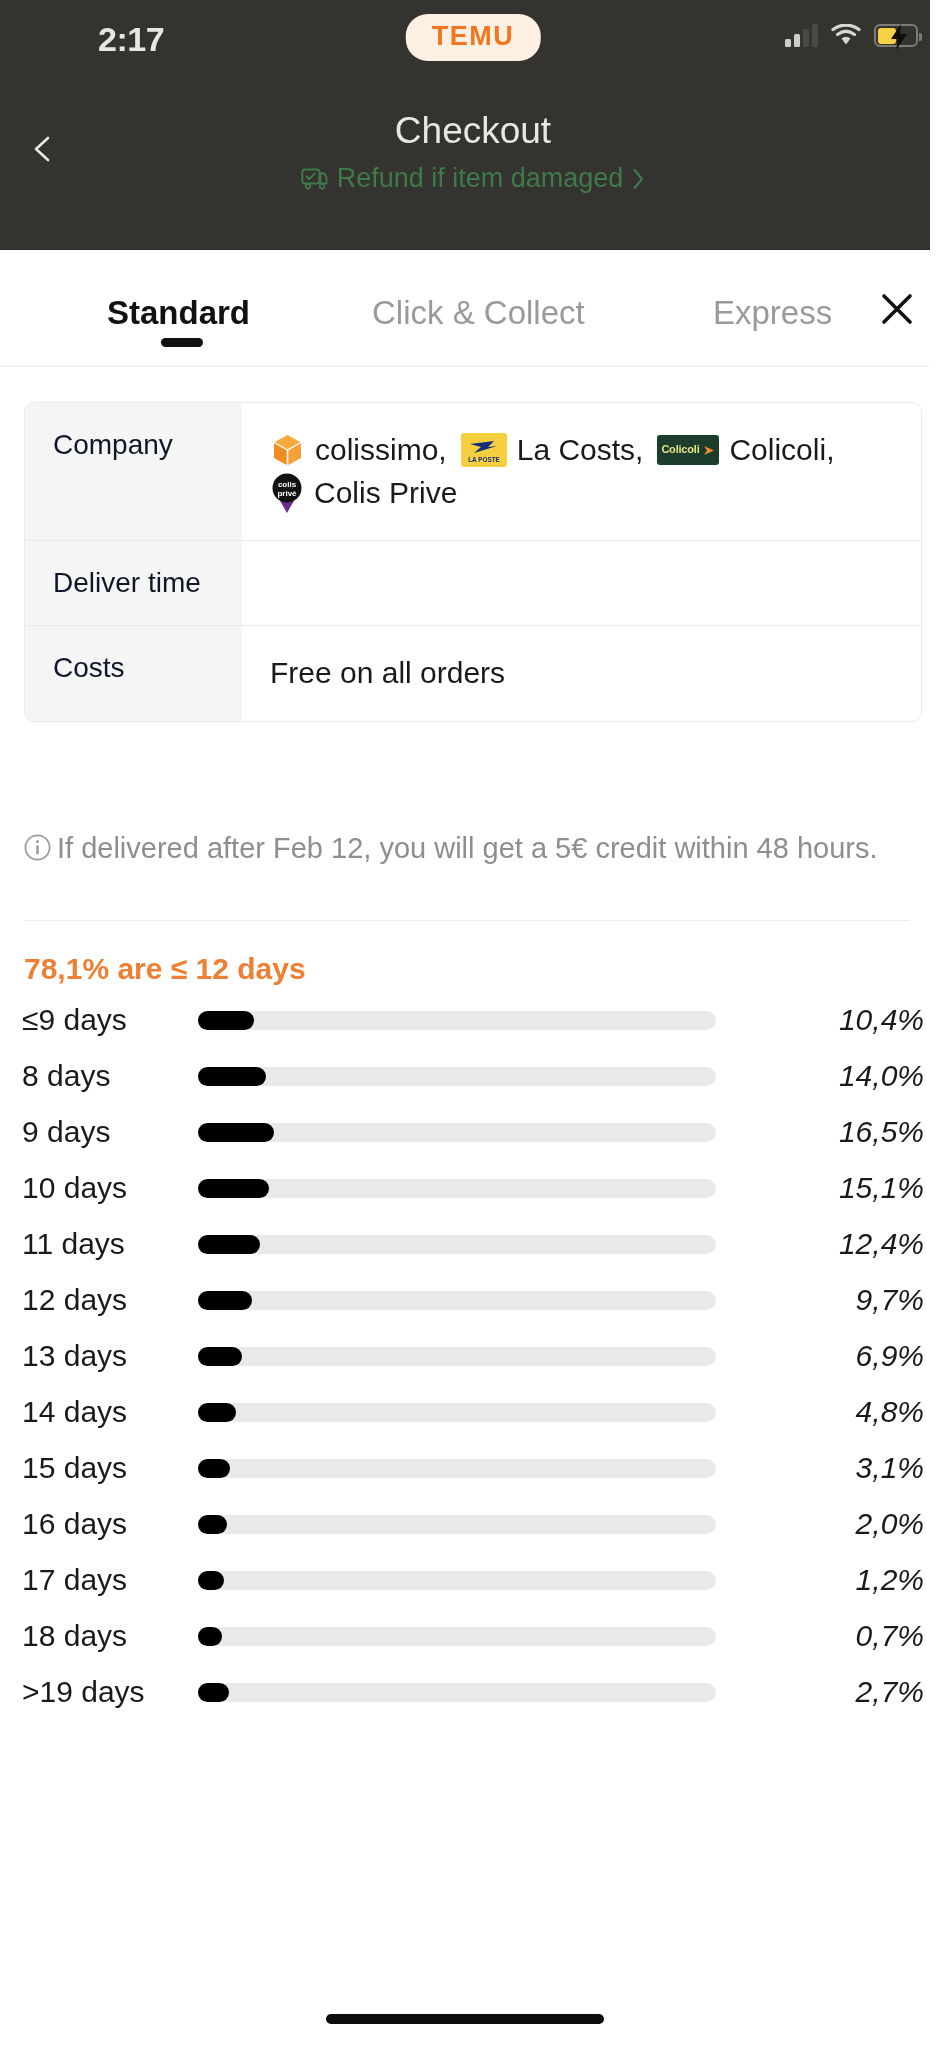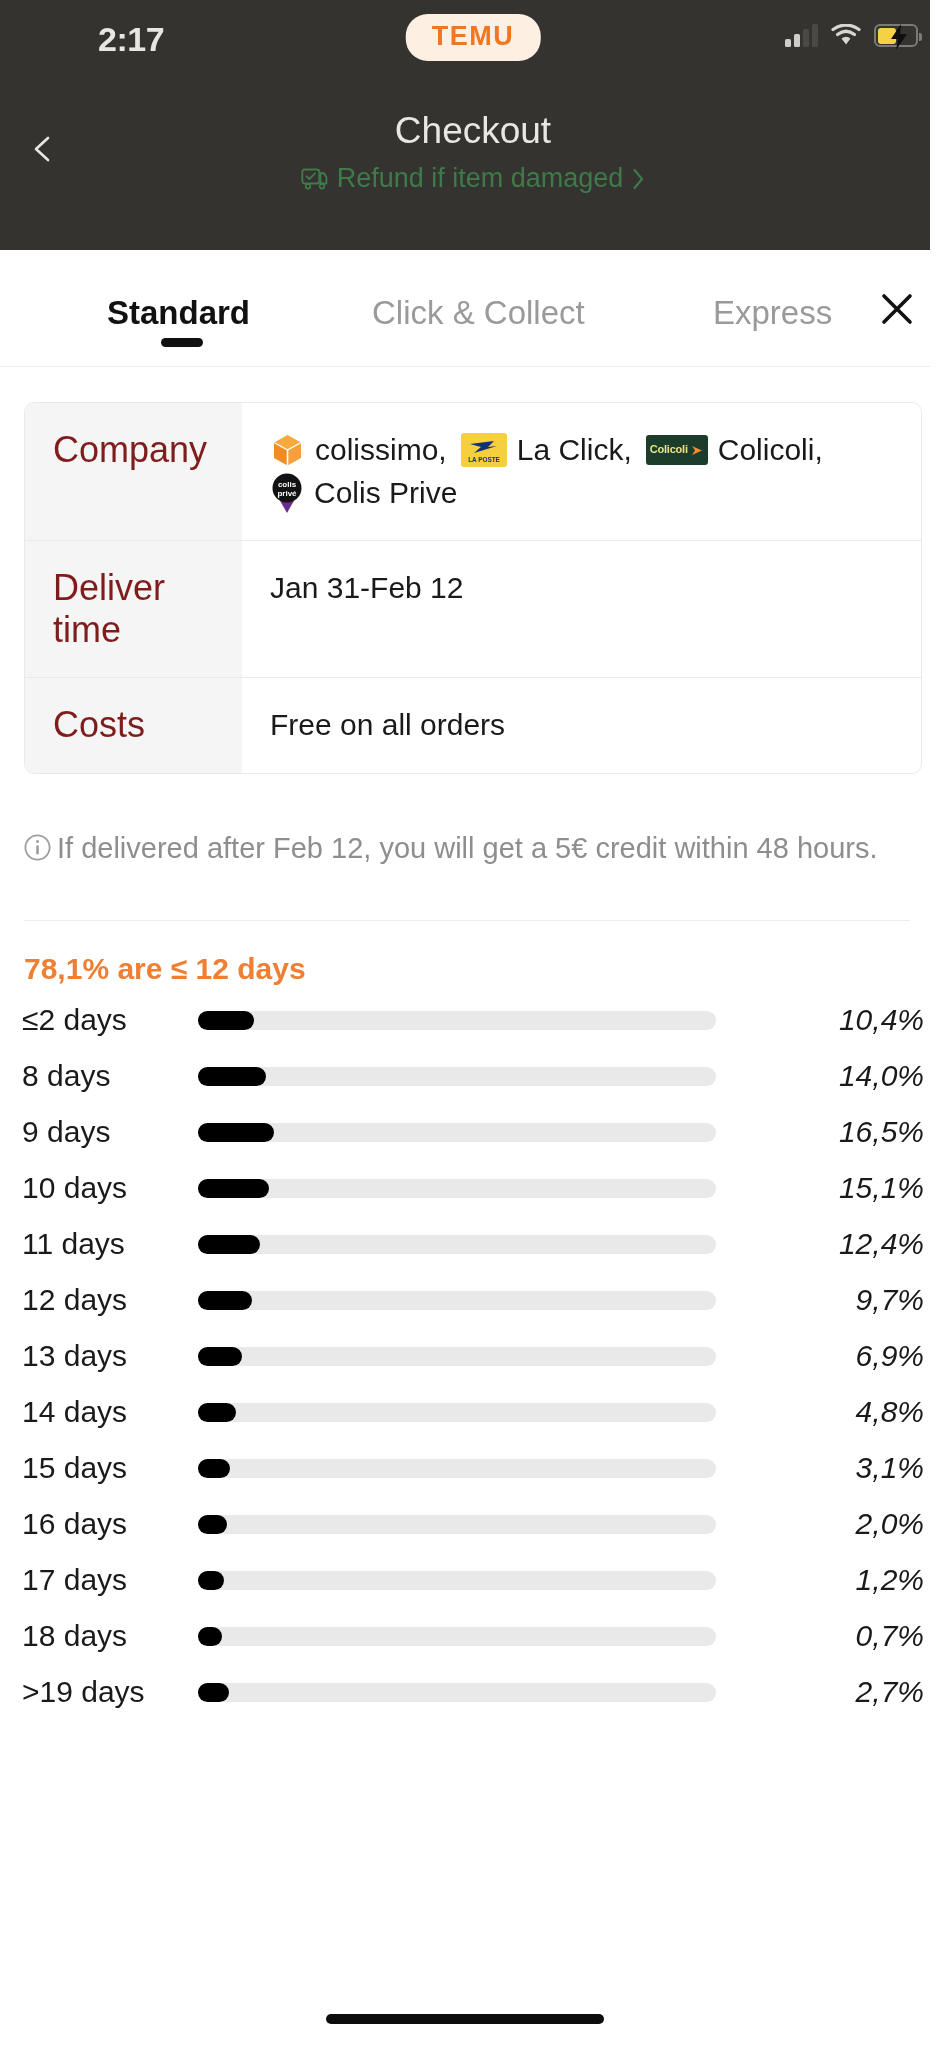--- a/index.html
+++ b/index.html
@@ -114,21 +114,21 @@
     width:898px;
     border:1px solid #e9e9e9; border-radius:10px;
     overflow:hidden;
   }
   .trow { display:flex; border-bottom:1px solid #e9e9e9; }
   .trow:last-child { border-bottom:none; }
   .tkey {
     width:217px; flex:none;
     background:#f5f5f5;
     padding:26px 0 26px 28px;
-    font-size:36px; color:#7f1d1d;
+    font-size:28px; color:#0f172a;
   }
   .tval {
     flex:1; background:#ffffff;
     padding:26px 16px 26px 28px;
     font-size:30px; color:#1a1a1a;
     line-height:1.42;
   }
   .carriers { display:flex; flex-wrap:wrap; align-items:flex-start; }
   .carrier {
     display:inline-flex; align-items:center; gap:10px;
@@ -284,21 +284,21 @@
               <span>colissimo,</span>
             </span>
 
             <span class="carrier">
               <span class="logo logo-laposte">
                 <svg viewBox="0 0 46 34" width="46" height="34">
                   <path d="M9 11 L33 8 L27 14 L36 13 L13 20 L20 14 Z" fill="#12307a"></path>
                   <text x="23" y="29" font-family="'Liberation Sans',sans-serif" font-size="6.4" font-weight="700" fill="#12307a" text-anchor="middle">LA POSTE</text>
                 </svg>
               </span>
-              <span>La Click,</span>
+              <span>La Costs,</span>
             </span>
 
             <span class="carrier">
               <span class="logo logo-colicoli">
                 <span>Colicoli</span>
                 <svg width="13" height="11" viewBox="0 0 13 11">
                   <path d="M1 1 L11 5.5 L1 10 L4 5.5 Z" fill="#f08c2e"></path>
                 </svg>
               </span>
               <span>Colicoli,</span>
@@ -315,21 +315,20 @@
               </span>
               <span>Colis Prive</span>
             </span>
 
           </span>
         </div>
       </div>
 
       <div class="trow">
         <div class="tkey">Deliver time</div>
-        <div class="tval">Jan 31-Feb 12</div>
       </div>
 
       <div class="trow">
         <div class="tkey">Costs</div>
         <div class="tval">Free on all orders</div>
       </div>
 
     </div>
 
     <div class="notice">
@@ -338,21 +337,21 @@
         <circle cx="13.5" cy="7.6" r="1.5" fill="#9d9d9d"></circle>
         <rect x="12.2" y="11.3" width="2.6" height="9.3" rx="1.3" fill="#9d9d9d"></rect>
       </svg><span>If delivered after Feb 12, you will get a 5€ credit within 48 hours.</span>
     </div>
 
     <div class="divider"></div>
 
     <div class="chart-title">78,1% are ≤ 12 days</div>
     <div class="chart" id="chart">
         <div class="brow">
-          <span class="blabel">≤2 days</span>
+          <span class="blabel">≤9 days</span>
           <span class="btrack">
             <span class="bfill" style="width:55.800000000000004px"></span>
           </span>
           <span class="bval">10,4%</span>
         </div>
         <div class="brow">
           <span class="blabel">8 days</span>
           <span class="btrack">
             <span class="bfill" style="width:67.5px"></span>
           </span>

